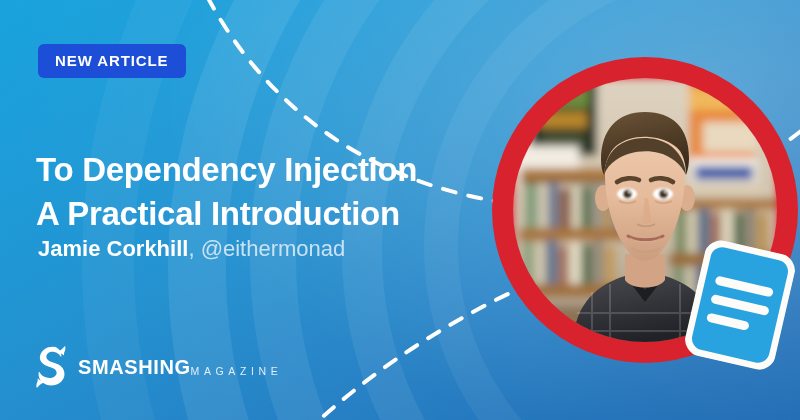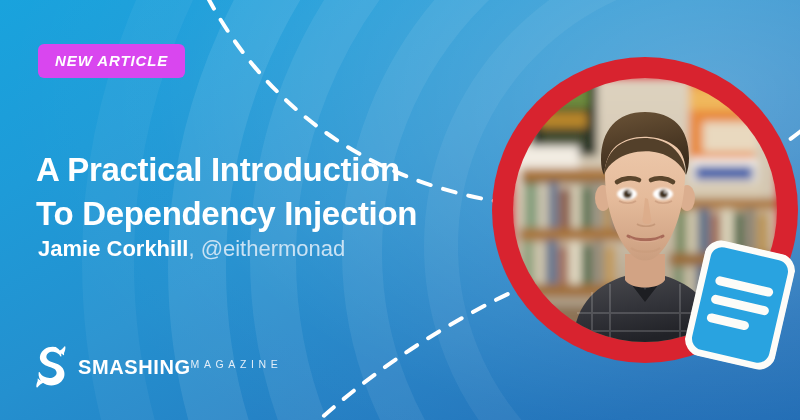--- a/index.html
+++ b/index.html
@@ -67,30 +67,29 @@
     position: absolute;
     inset: 0;
     pointer-events: none;
   }
 
   
   .pill {
     position: absolute;
     left: 38px;
     top: 44px;
-    background: #d946ef;
+    background: #1d4ed8;
     color: #ffffff;
     font-size: 15px;
     font-weight: bold;
     letter-spacing: 0.9px;
     padding: 9px 17px 10px 17px;
     border-radius: 6px;
     line-height: 1;
     white-space: nowrap;
-    font-style: italic;
   }
 
   
   .title {
     position: absolute;
     left: 36px;
     top: 126px;
     width: 470px;
     color: #ffffff;
     font-size: 33px;
@@ -135,21 +134,21 @@
     font-weight: bold;
     letter-spacing: 0.6px;
     line-height: 1.05;
   }
   .logo-magazine {
     color: #e3eef8;
     font-size: 10.5px;
     font-weight: normal;
     letter-spacing: 4.6px;
     line-height: 1.2;
-    margin-top: 1px;
+    margin-top: 8px;
   }
 
   
   .portrait {
     position: absolute;
     left: 492px;
     top: 57px;
     width: 306px;
     height: 306px;
   }
@@ -198,22 +197,22 @@
   </div>
 
   <svg class="arcs" width="800" height="420" viewBox="0 0 800 420">
     <path d="M 196 -26 C 248 86, 340 166, 470 196 C 600 226, 720 200, 812 122" fill="none" stroke="#ffffff" stroke-width="4" stroke-linecap="round" stroke-dasharray="13 13"></path>
     <path d="M 268 470 C 330 404, 400 350, 488 304 C 560 266, 640 244, 716 240" fill="none" stroke="#ffffff" stroke-width="4" stroke-linecap="round" stroke-dasharray="13 13"></path>
   </svg>
 
   <div class="pill">NEW ARTICLE</div>
 
   <h1 class="title">
+    <span class="line">To Dependency Injection</span>
     <span class="line">A Practical Introduction</span>
-    <span class="line">To Dependency Injection</span>
   </h1>
 
   <div class="byline">
     <span class="author">Jamie Corkhill</span><span class="handle">, </span><span class="handle">@eithermonad</span>
   </div>
 
   <div class="logo">
     <svg class="logo-mark" viewBox="0 0 60 74">
       <path fill="#ffffff" d="M41.5 2.5c-7.5-2.2-16.4-1.5-23 3.1C11.4 10.7 8.4 19.6 11.9 26.4c2.3 4.5 6.7 7.1 11.2 8.9 4.1 1.6 8.5 2.6 12.3 4.9 2.8 1.7 4.9 4.6 4.5 8-0.4 3.6-3.4 6.2-6.7 7.3-5.2 1.7-11 0.9-15.8-1.6-3.2-1.7-5.9-4.3-7.4-7.6-0.4-0.9-1.7-0.7-1.8 0.3-0.9 6.6 1.6 13.6 6.9 17.8 6.4 5.1 15.5 6.2 23.2 4 7.7-2.2 14-8.4 15.3-16.4 1.1-6.8-2-13.9-7.7-17.7-4.4-3-9.7-4.2-14.6-6-3.4-1.2-7-2.8-8.7-6.1-1.7-3.2-0.6-7.4 2.2-9.6 3.1-2.4 7.4-2.7 11.1-1.9 4.3 0.9 8.3 3.4 10.6 7.2 0.5 0.9 1.9 0.5 1.9-0.5 0.2-5.7-2.9-11.3-8.2-14.4-1.2-0.7-2.3-1.2-3.5-1.6z"></path>
       <path fill="#ffffff" d="M6.5 61.5c-1.6 3.4-2.6 7.2-2.3 11 0.1 0.9 1.2 1.2 1.7 0.5 2.9-3.9 6.9-6.8 11.3-8.7 0.8-0.4 0.7-1.6-0.2-1.8-3.6-0.7-7-2.2-9.6-4.8-0.4-0.4-1-0.2-0.9 0.4 0.1 1.2 0.1 2.3 0 3.4z"></path>

